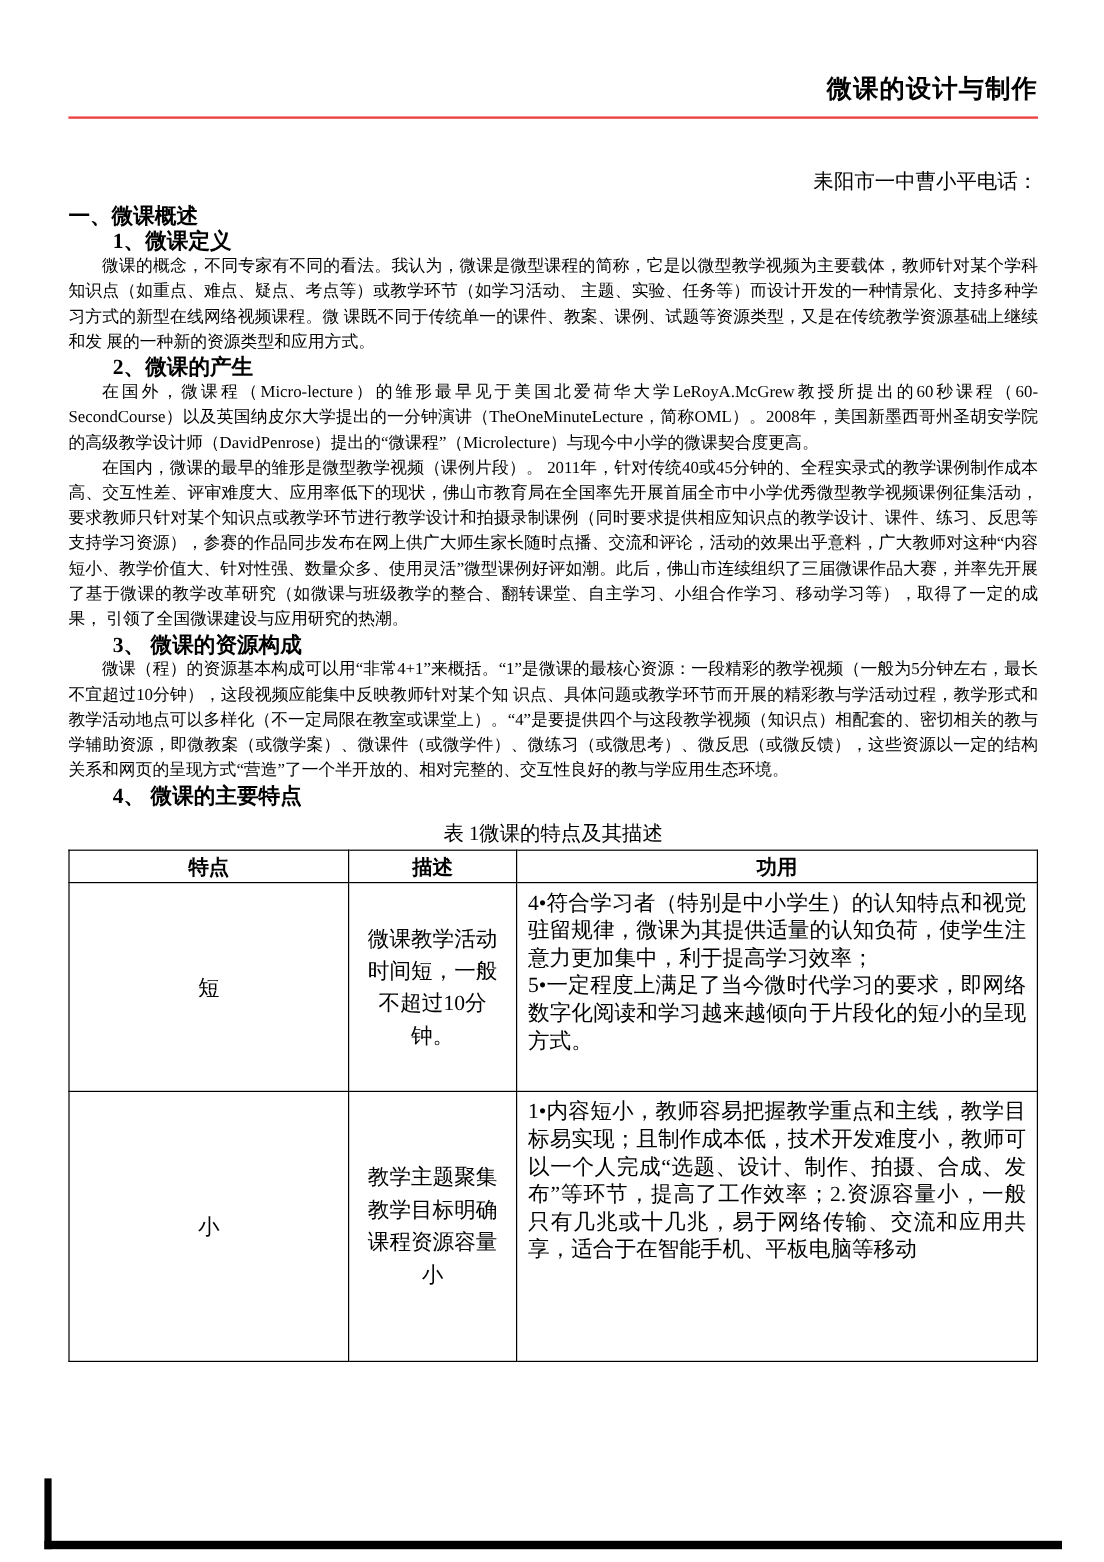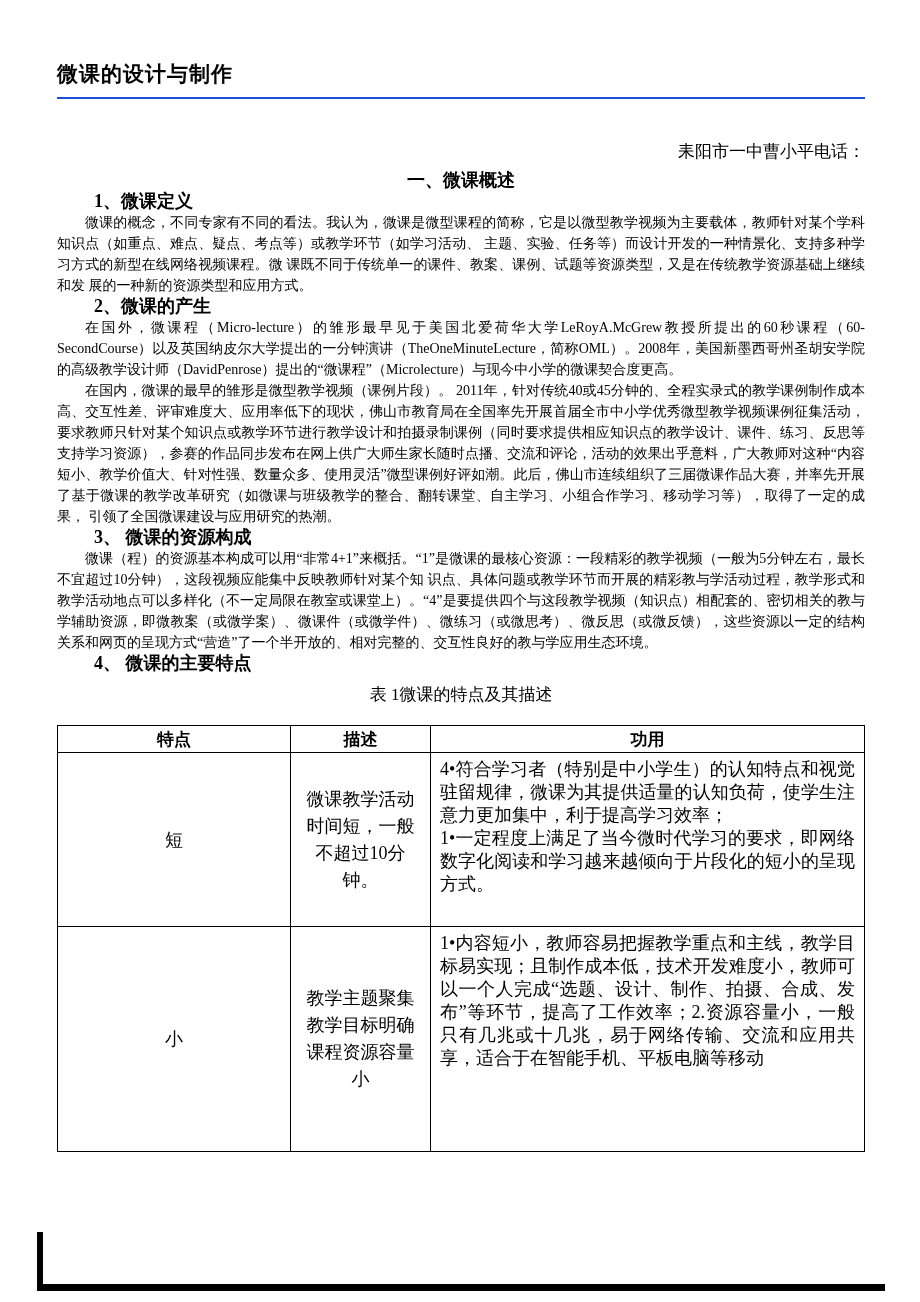--- a/index.html
+++ b/index.html
@@ -11,37 +11,36 @@
     position: relative;
     overflow: hidden;
     font-family: "Liberation Serif", serif;
   }
   .page { padding: 60px 55px 0 57px; }
 
   .doc-title {
     margin: 0;
     font-size: 21px;
     font-weight: bold;
-    text-align: left;
+    text-align: right;
     letter-spacing: 1px;
     padding-bottom: 9px;
-    border-bottom: 2px solid #1d4ed8;
+    border-bottom: 2px solid #ef4444;
   }
   .byline {
     margin: 42px 0 0 0;
     text-align: right;
     font-size: 17px;
     line-height: 22px;
   }
   .h1 {
     margin: 6px 0 0 0;
     font-size: 18px;
     font-weight: bold;
     line-height: 22px;
-    text-align: center;
   }
   .h2 {
     margin: 0;
     font-size: 18px;
     font-weight: bold;
     line-height: 21px;
     padding-left: 37px;
   }
   .para {
     margin: 0;
@@ -52,21 +51,21 @@
   }
   .caption {
     margin: 10px 0 0 0;
     font-size: 17px;
     line-height: 21px;
     text-align: center;
   }
 
   table.features-table {
     width: 100%;
-    margin-top: 20px;
+    margin-top: 3px;
     border-collapse: collapse;
     table-layout: fixed;
   }
   .features-table th, .features-table td { border: 1px solid #000; }
   .features-table th {
     font-size: 17px;
     font-weight: bold;
     text-align: center;
     height: 26px;
     padding: 0;
@@ -146,21 +145,21 @@
         <th>描述</th>
         <th>功用</th>
       </tr>
     </thead>
     <tbody>
       <tr class="row-0">
         <td class="cell-feature">短</td>
         <td class="cell-desc">微课教学活动时间短，一般不超过10分钟。</td>
         <td class="cell-func">
           <p>4•符合学习者（特别是中小学生）的认知特点和视觉驻留规律，微课为其提供适量的认知负荷，使学生注意力更加集中，利于提高学习效率；</p>
-          <p>1•一定程度上满足了当今微时代学习的要求，即网络数字化阅读和学习越来越倾向于片段化的短小的呈现方式。</p>
+          <p>5•一定程度上满足了当今微时代学习的要求，即网络数字化阅读和学习越来越倾向于片段化的短小的呈现方式。</p>
         </td>
       </tr>
       <tr class="row-1">
         <td class="cell-feature">小</td>
         <td class="cell-desc">教学主题聚集 教学目标明确 课程资源容量小</td>
         <td class="cell-func">
           <p>1•内容短小，教师容易把握教学重点和主线，教学目标易实现；且制作成本低，技术开发难度小，教师可以一个人完成“选题、设计、制作、拍摄、合成、发布”等环节，提高了工作效率；2.资源容量小，一般只有几兆或十几兆，易于网络传输、交流和应用共享，适合于在智能手机、平板电脑等移动</p>
         </td>
       </tr>
     </tbody>

